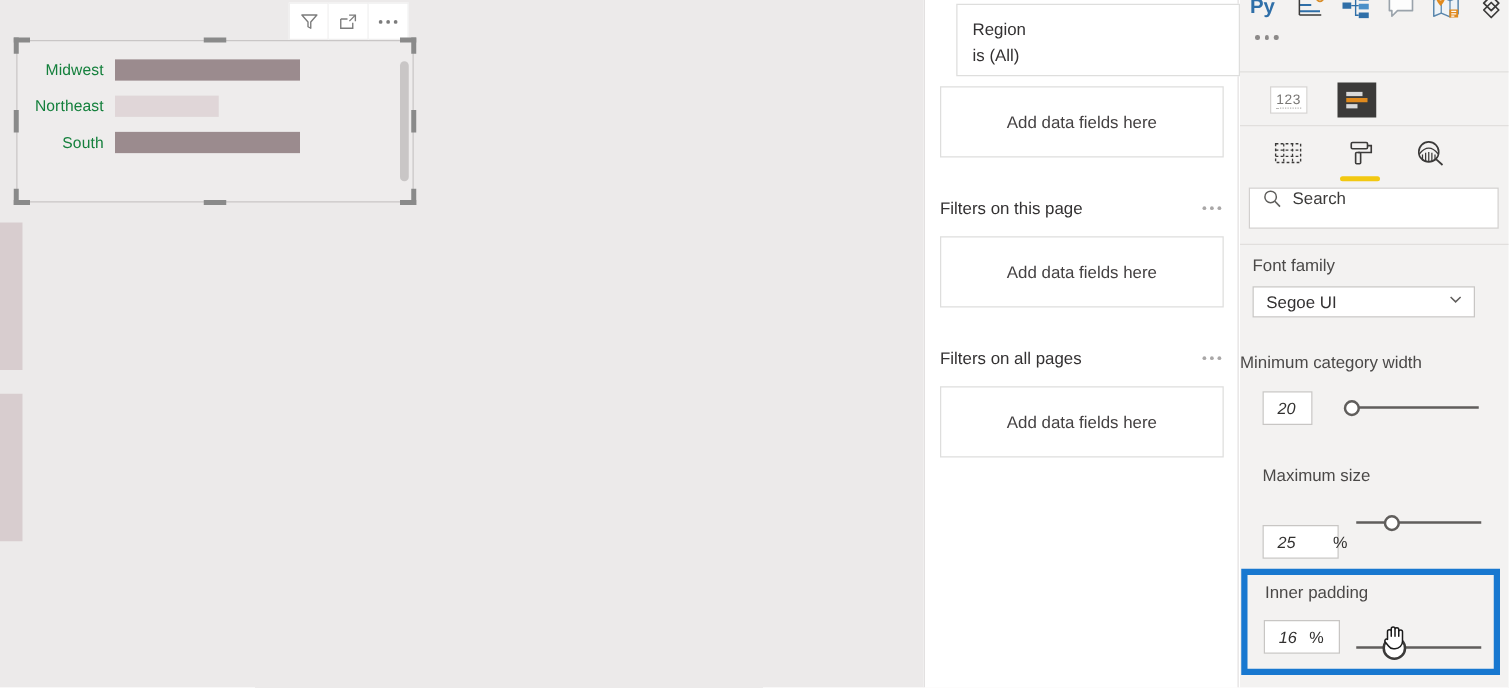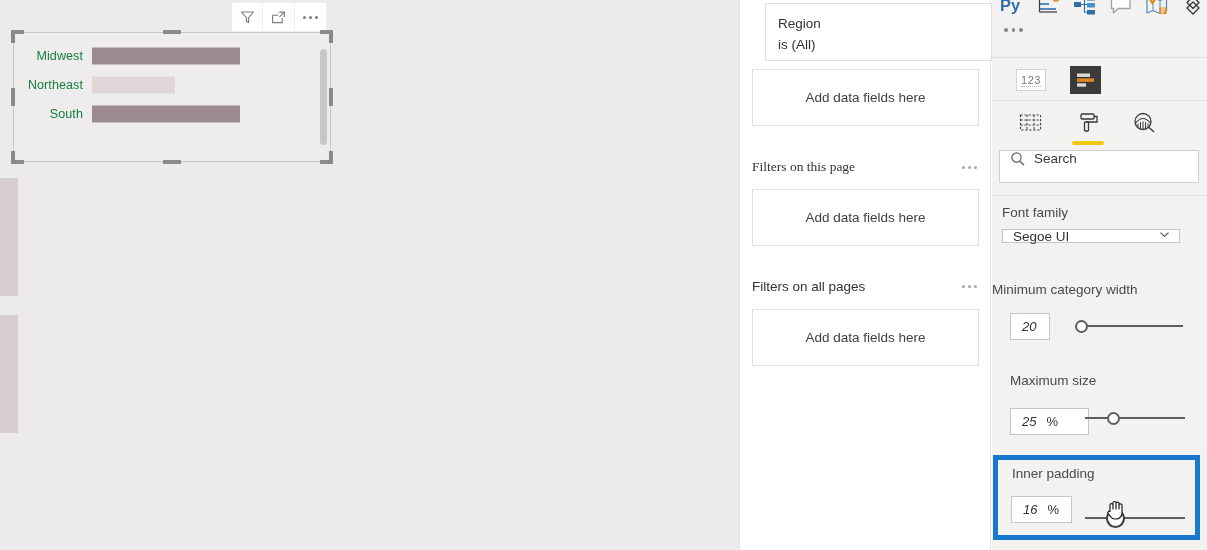--- a/index.html
+++ b/index.html
@@ -152,21 +152,21 @@
   }
   #dz-visual { position: absolute; left: 12px; top: 69px;  width: 227px; height: 57px; }
   #dz-page   { position: absolute; left: 12px; top: 189px; width: 227px; height: 57px; }
   #dz-all    { position: absolute; left: 12px; top: 309px; width: 227px; height: 57px; }
 
   .section-head {
     position: absolute;
     width: 227px; left: 12px;
     display: flex; align-items: center; justify-content: space-between;
   }
-  #head-page { top: 159px; font-family: Liberation Serif, serif; }
+  #head-page { top: 159px; }
   #head-all  { top: 279px; }
   .section-title {
     font-size: 13.5px; color: #333132;
   }
   .section-dots {
     display: flex; gap: 3px; align-items: center;
     padding: 4px 2px;
   }
   .section-dots i {
     width: 3px; height: 3px; border-radius: 50%;
@@ -273,21 +273,21 @@
     position: absolute;
     font-size: 13.5px; color: #4b4948;
     white-space: nowrap;
   }
   #lbl-font   { left: 10px; top: 205px; }
   #lbl-minw   { left: 0; top: 282px; }
 
   
   #font-dropdown {
     position: absolute; left: 10px; top: 229px;
-    width: 178px; height: 14px;
+    width: 178px; height: 25px;
     background: #ffffff;
     border: 1px solid #c8c6c4;
     display: flex; align-items: center;
     padding: 0 8px 0 10px;
   }
   #font-value {
     flex: 1;
     font-size: 13.5px; color: #333132;
   }
 
@@ -600,21 +600,21 @@
 
   <div class="num-box" style="left:1010px; top:313px; width:40px; padding:0 0 0 11px;">
     <span class="num-val">20</span>
   </div>
   <div class="slider" style="left:1078px; top:317px; width:105px;">
     <div class="rail"></div>
     <div class="thumb" style="left:3%;"></div>
   </div>
 
   <div class="prop-label" style="left:1010px; top:373px;">Maximum size</div>
-  <div class="num-box" style="left:1010px; top:408px; width:79px; padding:0 0 0 11px;">
+  <div class="num-box" style="left:1010px; top:420px; width:61px; padding:0 0 0 11px;gap:20px;">
     <span class="num-val">25</span>
     <span class="num-unit">%</span>
   </div>
   <div class="slider" style="left:1085px; top:409px; width:100px;">
     <div class="rail"></div>
     <div class="thumb" style="left:28%;"></div>
   </div>
 
   <div class="prop-label" style="left:1012px; top:466px;">Inner padding</div>
   <div class="num-box" style="left:1011px; top:496px; width:61px; padding:0 0 0 11px;">

